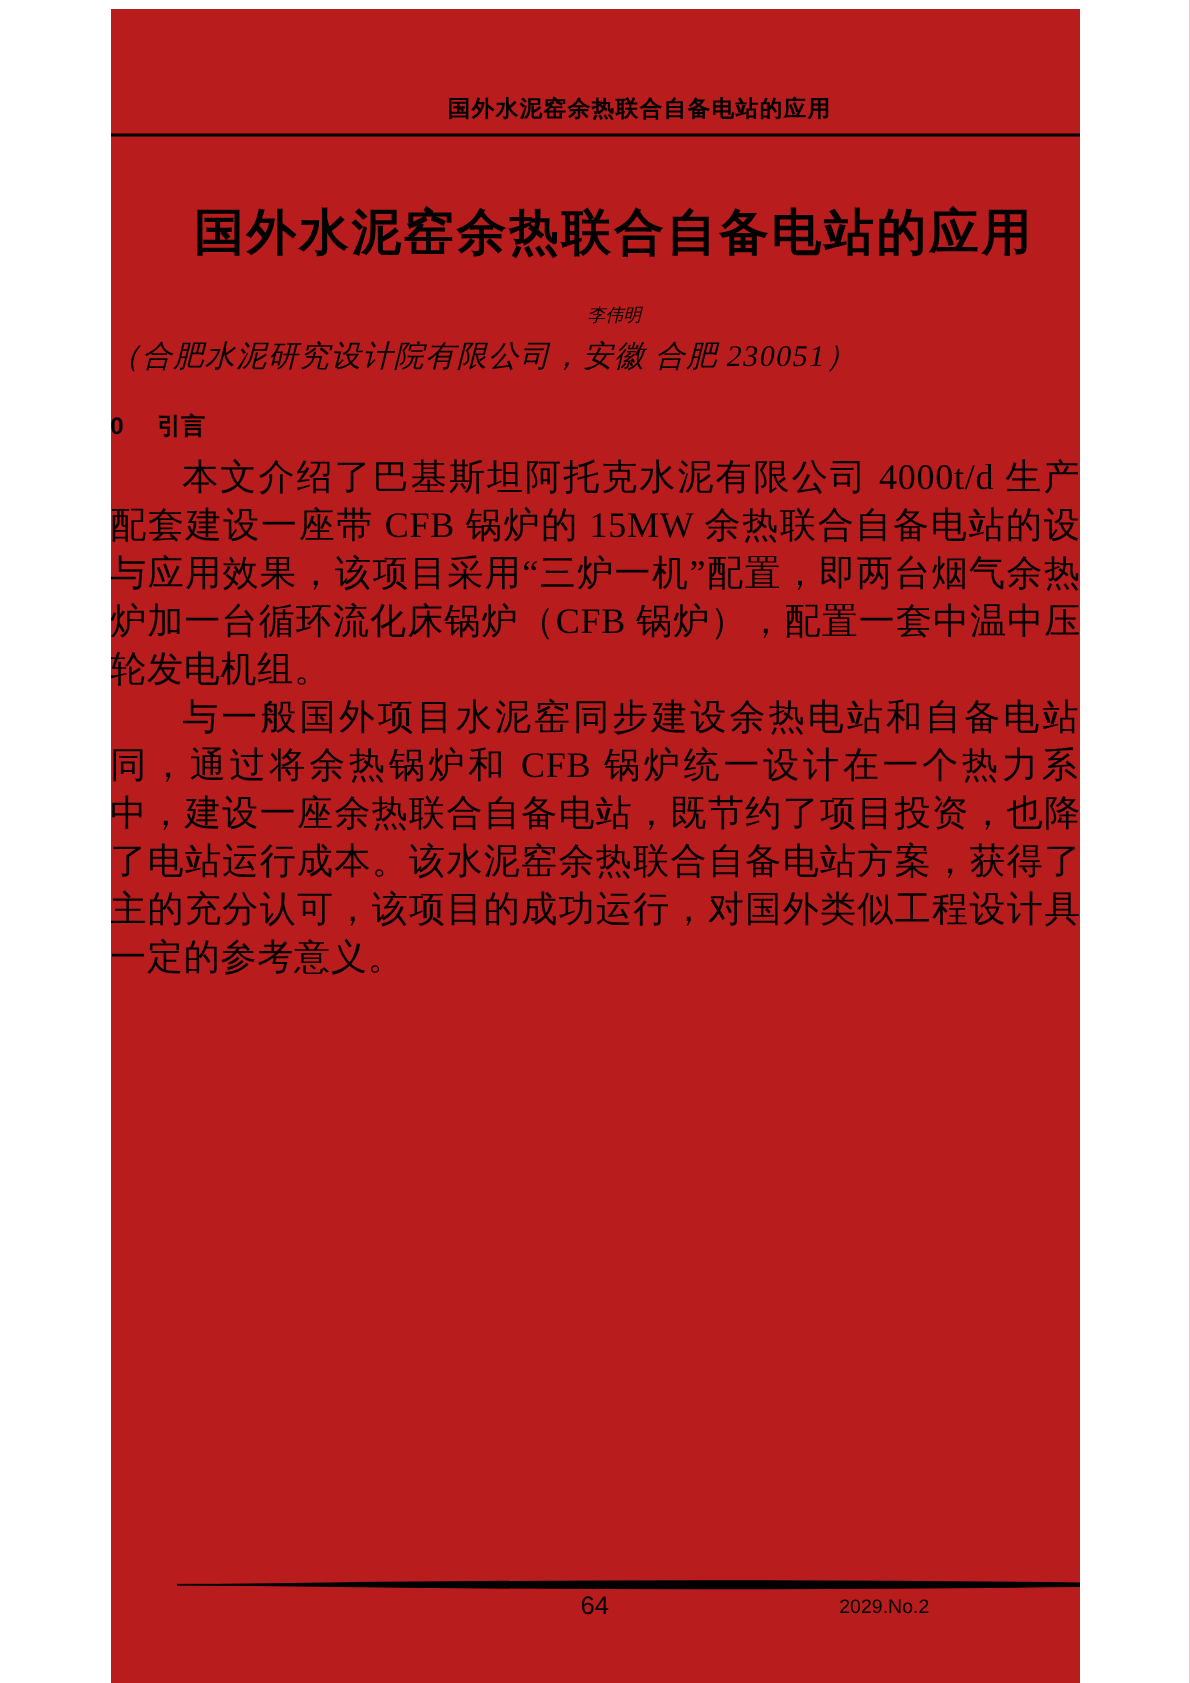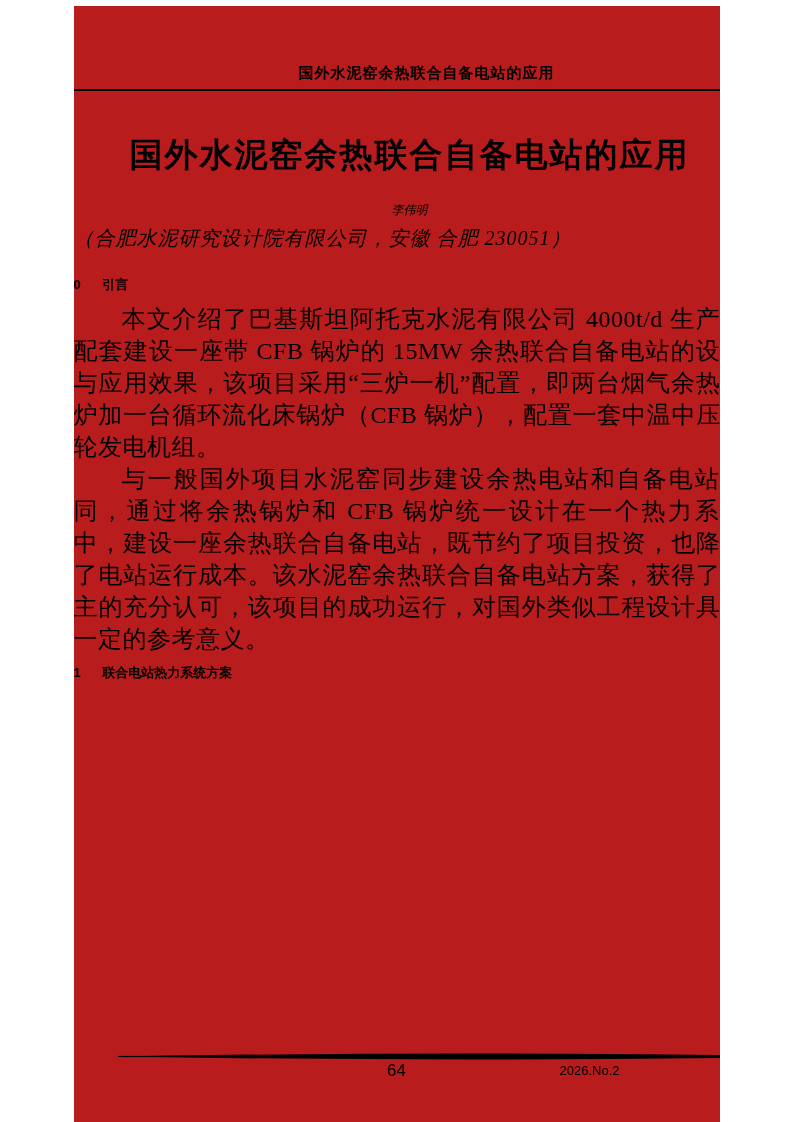--- a/index.html
+++ b/index.html
@@ -62,21 +62,21 @@
     text-align: left;
     font-size: 20px;
     line-height: 24px;
     font-style: italic;
     letter-spacing: 1px;
   }
   .sec-heading {
     margin: 0;
     font-family: "Liberation Sans", sans-serif;
     font-weight: bold;
-    font-size: 13px;
+    font-size: 16px;
     line-height: 36px;
   }
   .sec-heading.first {
     margin-top: 17px;
   }
   .sec-heading .sec-num {
     display: inline-block;
   }
   .sec-heading .sec-title {
     display: inline-block;
@@ -137,32 +137,28 @@
 
     <h2 class="sec-heading first">
       <span class="sec-num">0</span>
       <span class="sec-title">引言</span>
     </h2>
 
     <p class="body">本文介绍了巴基斯坦阿托克水泥有限公司 4000t/d 生产线配套建设一座带 CFB 锅炉的 15MW 余热联合自备电站的设计与应用效果，该项目采用“三炉一机”配置，即两台烟气余热锅炉加一台循环流化床锅炉（CFB 锅炉），配置一套中温中压汽轮发电机组。</p>
 
     <p class="body">与一般国外项目水泥窑同步建设余热电站和自备电站不同，通过将余热锅炉和 CFB 锅炉统一设计在一个热力系统中，建设一座余热联合自备电站，既节约了项目投资，也降低了电站运行成本。该水泥窑余热联合自备电站方案，获得了业主的充分认可，该项目的成功运行，对国外类似工程设计具有一定的参考意义。</p>
 
-    <h2 class="sec-heading">
-      <span class="sec-num">1</span>
-      <span class="sec-title">联合电站热力系统方案</span>
-    </h2>
 
 
 
 
   </main>
 
   <svg class="footer-rule" viewBox="0 0 706 9" preserveAspectRatio="none">
     <rect x="0" y="3.9" width="706" height="1.2" fill="#000000"></rect>
     <path d="M0,4.5 Q353,-1.5 706,4.5 Q353,10.5 0,4.5 Z" fill="#000000"></path>
   </svg>
 
   <div class="footer-pagenum">64</div>
 
-  <div class="footer-issue">2026.No.2</div>
+  <div class="footer-issue">2029.No.2</div>
 
 </div>
 
 </body></html>

